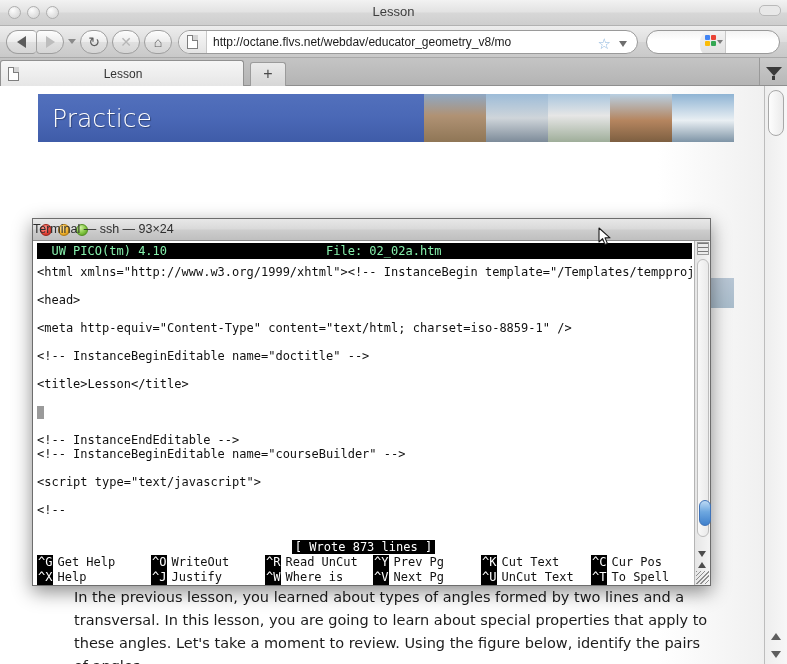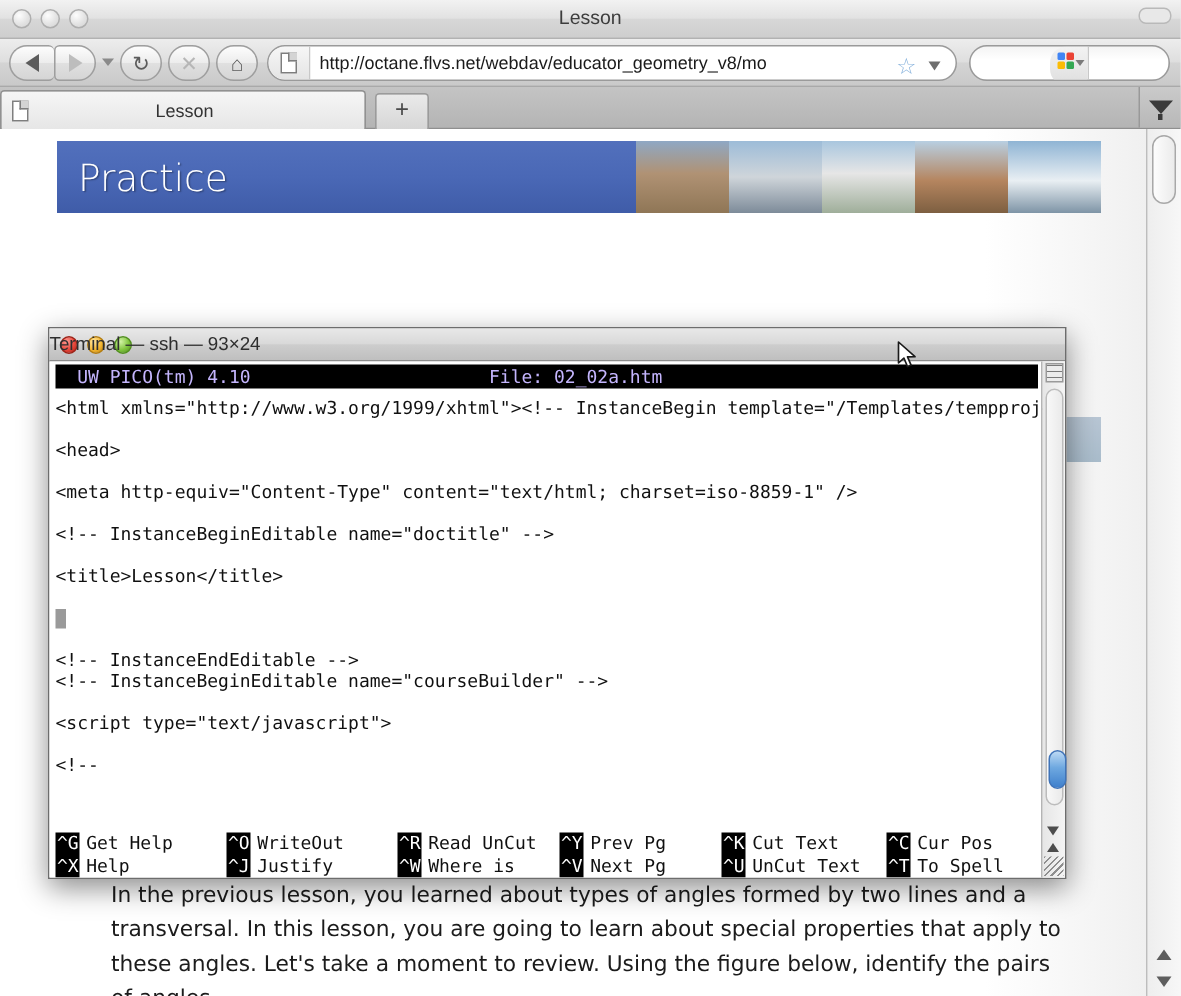--- a/index.html
+++ b/index.html
@@ -257,21 +257,21 @@
   .aqua-red   { background: radial-gradient(circle at 34% 28%, #ff9c94 0%, #e8473b 55%, #a31f16 100%); border: 1px solid #9d2318; }
   .aqua-yellow{ background: radial-gradient(circle at 34% 28%, #ffe6a0 0%, #f5b731 55%, #b57d0d 100%); border: 1px solid #b37d12; }
   .aqua-green { background: radial-gradient(circle at 34% 28%, #d3f3a6 0%, #82c640 55%, #4c8a1d 100%); border: 1px solid #52901f; }
 
   #terminal-screen {
     position: absolute; left: 0; top: 22px; width: 677px; height: 344px;
     background: #ffffff; overflow: hidden;
   }
   #pico-header {
     position: absolute; left: 4px; top: 2px; width: 655px; height: 16px;
-    background: #000000; color: #c4b5fd;
+    background: #000000; color: #86efac;
     font-family: "DejaVu Sans Mono", monospace; font-size: 12px;
     white-space: pre; line-height: 16px;
   }
   #pico-text {
     position: absolute; left: 4px; top: 24px; width: 655px;
     font-family: "DejaVu Sans Mono", monospace; font-size: 12px;
     color: #101010; line-height: 14px; white-space: pre;
   }
   #pico-cursor {
     position: absolute; left: 4px; top: 165px;
@@ -488,20 +488,23 @@
 
 
 
 &lt;!-- InstanceEndEditable --&gt;
 &lt;!-- InstanceBeginEditable name="courseBuilder" --&gt;
 
 &lt;script type="text/javascript"&gt;
 
 &lt;!--</div>
       <div id="pico-cursor"></div>
+      <div id="pico-status">
+        <span>[ Wrote 873 lines ]</span>
+      </div>
 
       <div id="pico-menu">
         <div class="pico-row">
           <span class="pico-cell" style="width:114px">
             <span class="pico-key">^G</span>
             <span>Get Help</span>
           </span>
           <span class="pico-cell" style="width:114px">
             <span class="pico-key">^O</span>
             <span>WriteOut</span>

